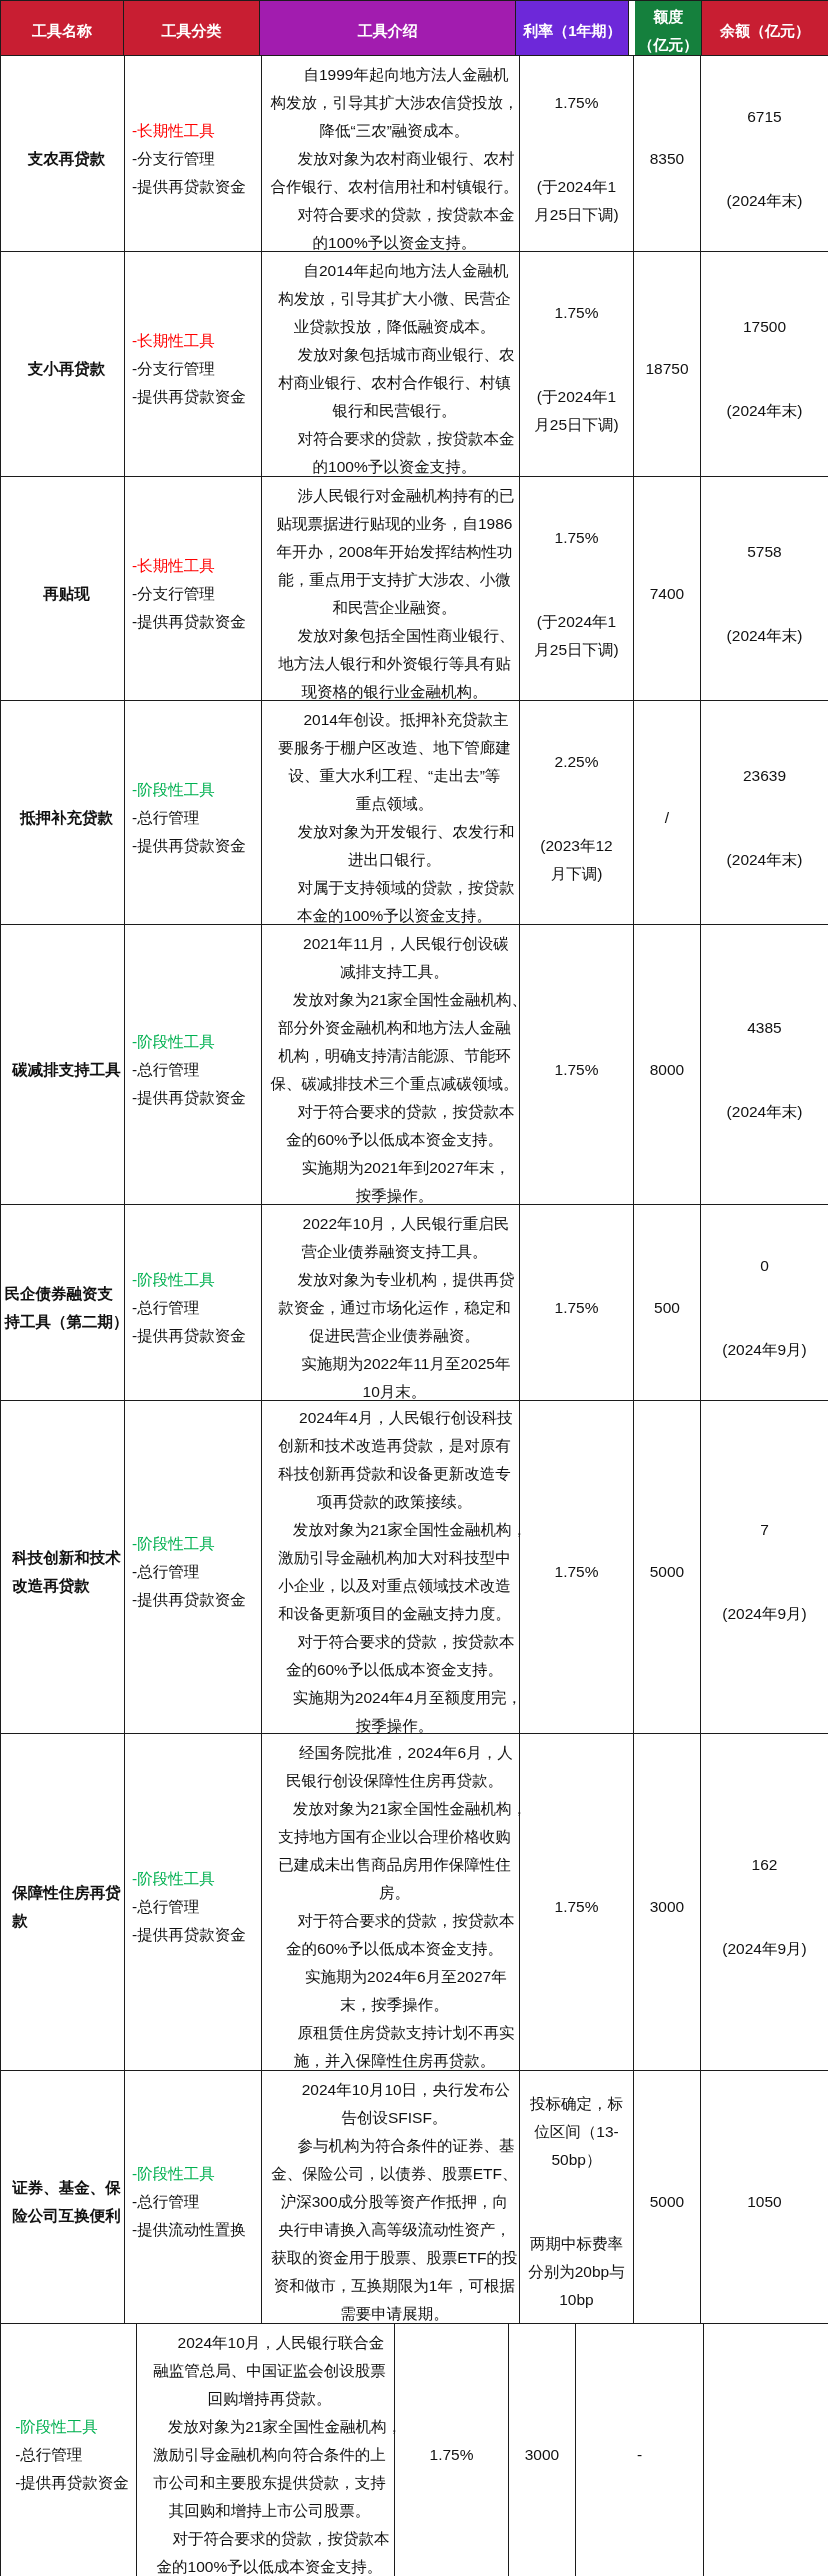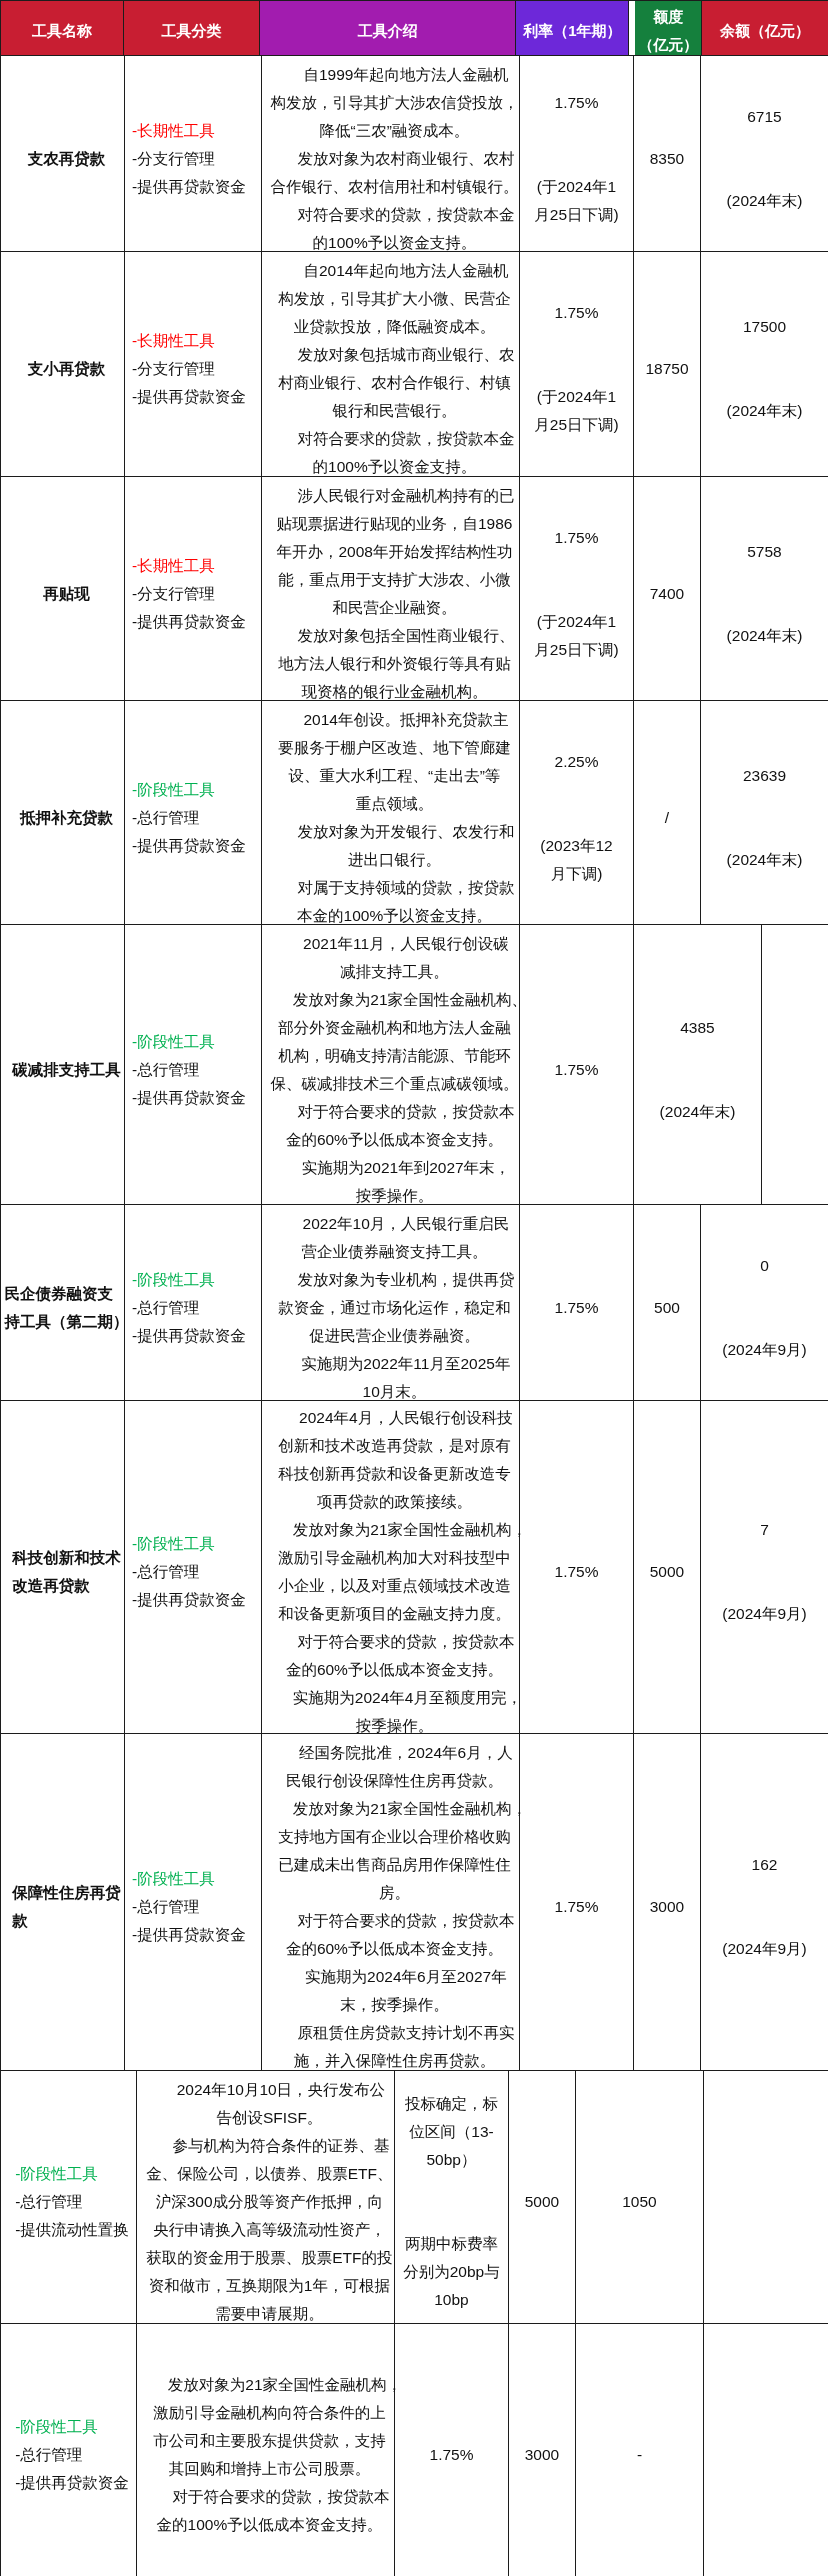--- a/index.html
+++ b/index.html
@@ -223,20 +223,21 @@
 部分外资金融机构和地方法人金融
 机构，明确支持清洁能源、节能环
 保、碳减排技术三个重点减碳领域。</div>
       <div class="p">对于符合要求的贷款，按贷款本
 金的60%予以低成本资金支持。</div>
       <div class="p">实施期为2021年到2027年末，
 按季操作。</div>
     </div>
       </div>
     <div class="c w4 ctr"><div class="in">1.75%</div></div>
+    <div class="c w5 ctr"><div class="in">8000</div></div>
     <div class="c w6 ctr"><div class="in">
       <div>4385</div>
       <div>(2024年末)</div>
     </div></div>
   </div>
 
   <div class="row r5">
     <div class="c w1 name"><div class="in">民企债券融资支
 持工具（第二期）</div></div>
     <div class="c w2 cat">
@@ -327,20 +328,22 @@
       </div>
     <div class="c w4 ctr"><div class="in">1.75%</div></div>
     <div class="c w5 ctr"><div class="in">3000</div></div>
     <div class="c w6 ctr"><div class="in">
       <div>162</div>
       <div>(2024年9月)</div>
     </div></div>
   </div>
 
   <div class="row r8">
+    <div class="c w1 name"><div class="in">证券、基金、保
+险公司互换便利</div></div>
     <div class="c w2 cat">
         <div class="in">
       <div style="color: rgb(0, 176, 80);">-阶段性工具</div>
       <div>-总行管理</div>
       <div>-提供流动性置换</div>
     </div>
       </div>
     <div class="c w3 desc">
         <div class="in">
       <div class="p">2024年10月10日，央行发布公
@@ -369,20 +372,23 @@
   <div class="row r9">
     <div class="c w2 cat">
         <div class="in">
       <div style="color: rgb(0, 176, 80);">-阶段性工具</div>
       <div>-总行管理</div>
       <div>-提供再贷款资金</div>
     </div>
       </div>
     <div class="c w3 desc">
         <div class="in">
+      <div class="p">2024年10月，人民银行联合金
+融监管总局、中国证监会创设股票
+回购增持再贷款。</div>
       <div class="p">发放对象为21家全国性金融机构，
 激励引导金融机构向符合条件的上
 市公司和主要股东提供贷款，支持
 其回购和增持上市公司股票。</div>
       <div class="p">对于符合要求的贷款，按贷款本
 金的100%予以低成本资金支持。</div>
     </div>
       </div>
     <div class="c w4 ctr"><div class="in">1.75%</div></div>
     <div class="c w5 ctr"><div class="in">3000</div></div>

